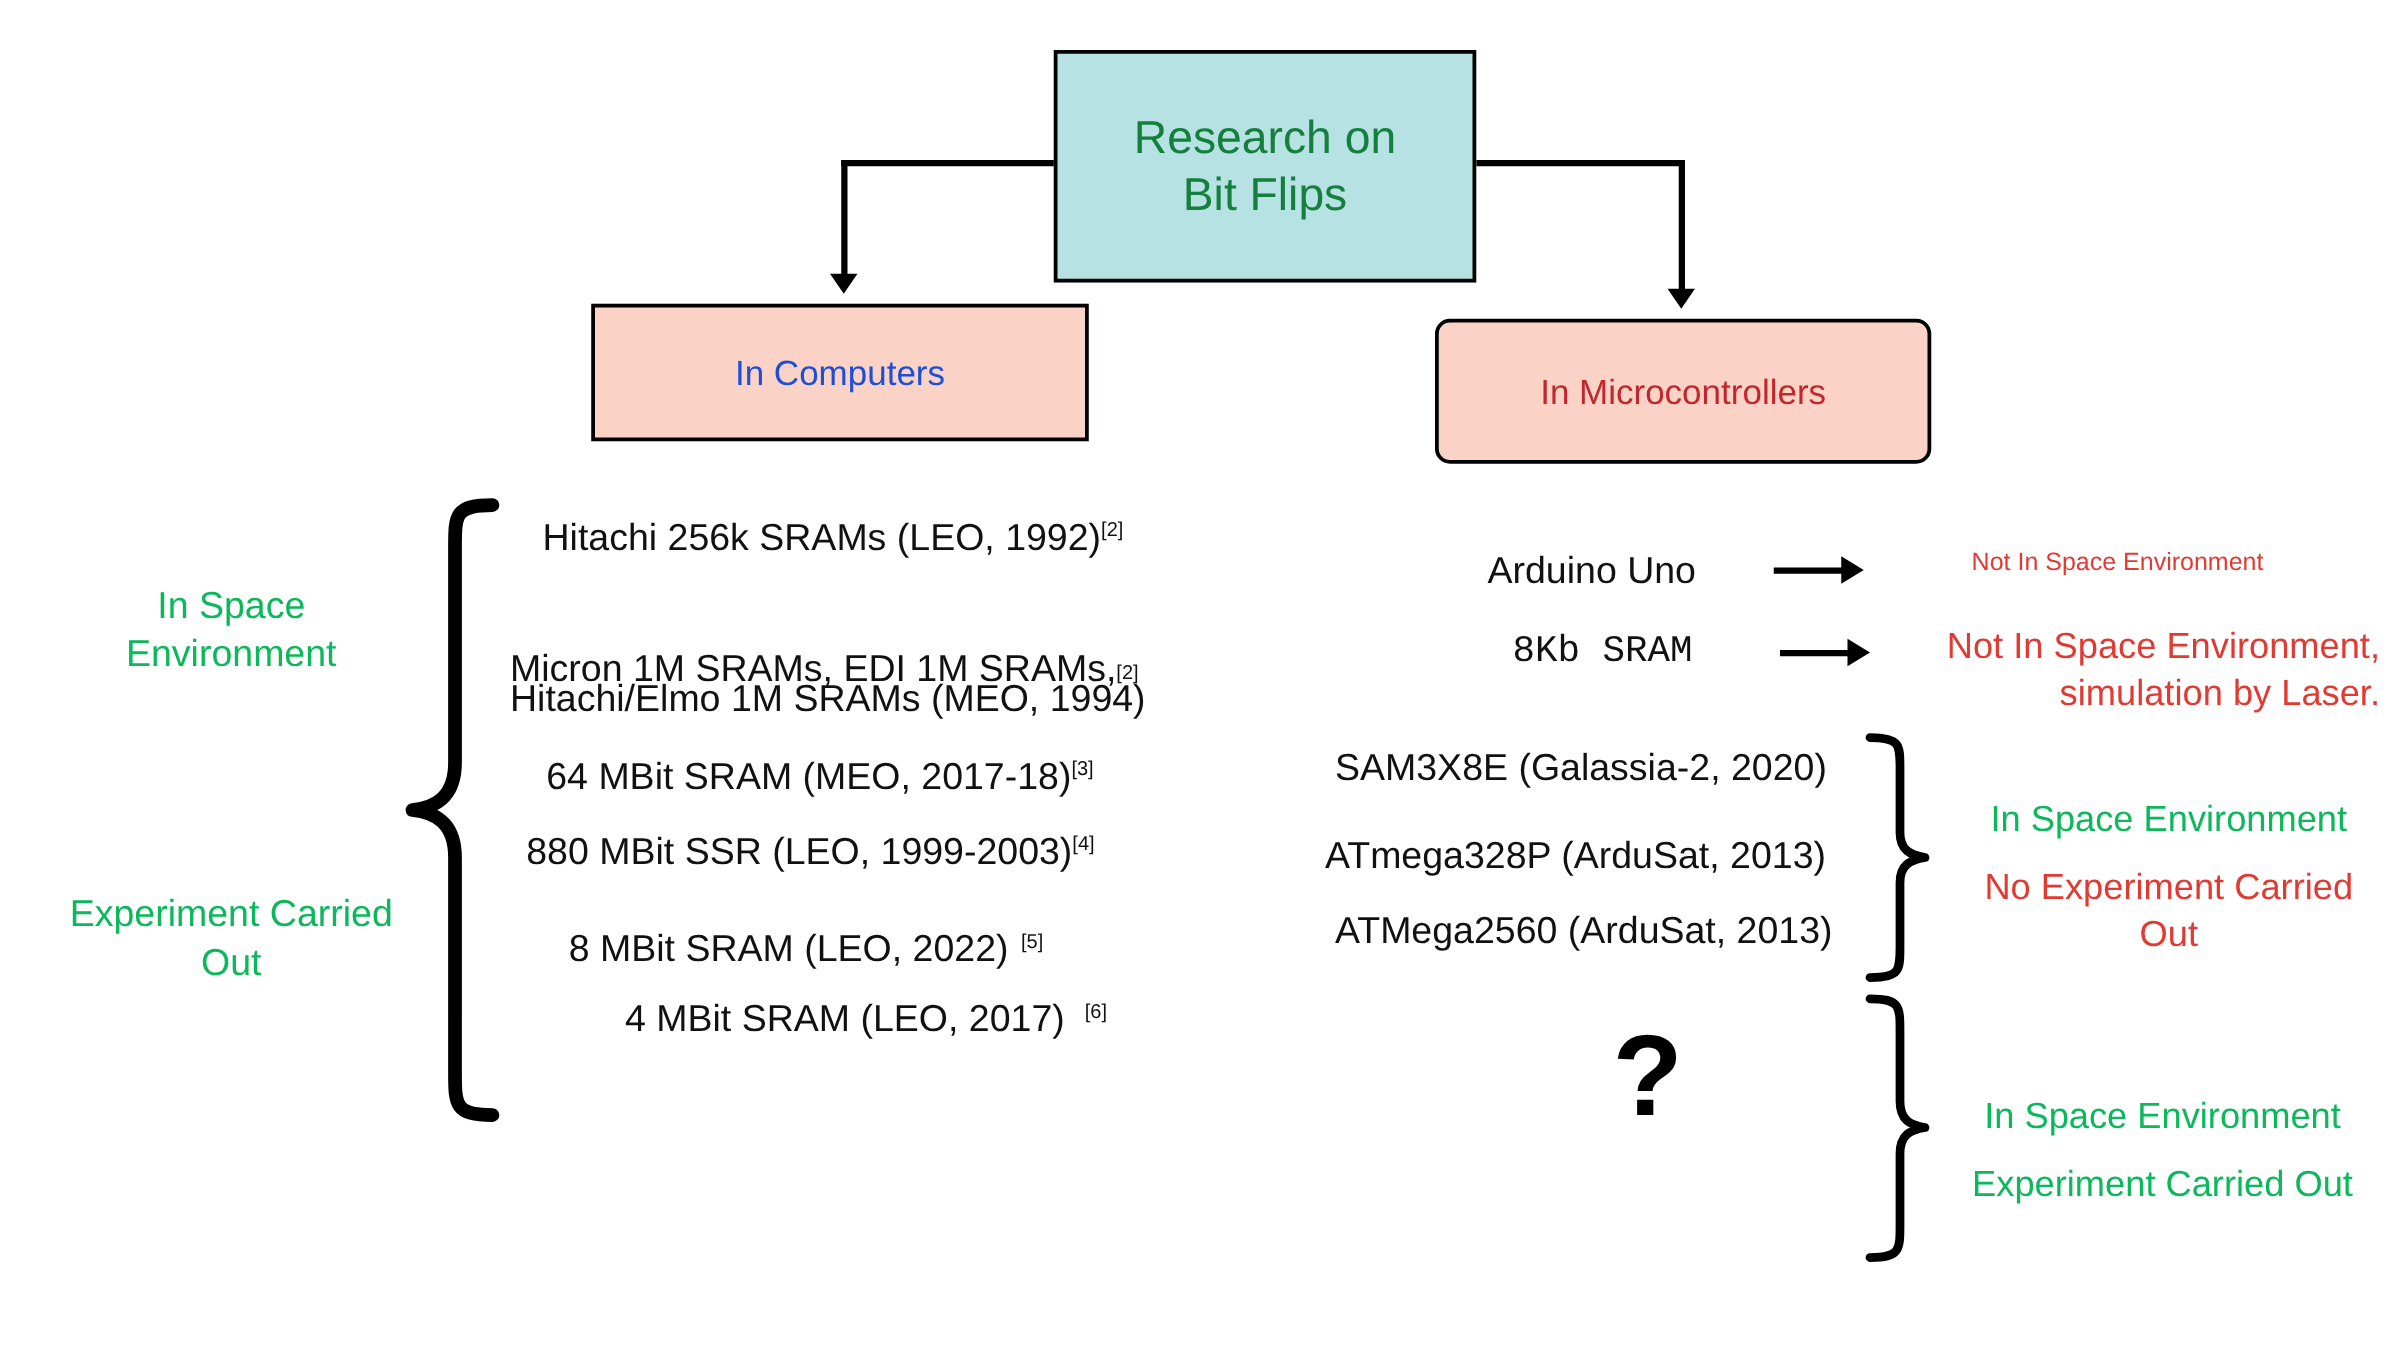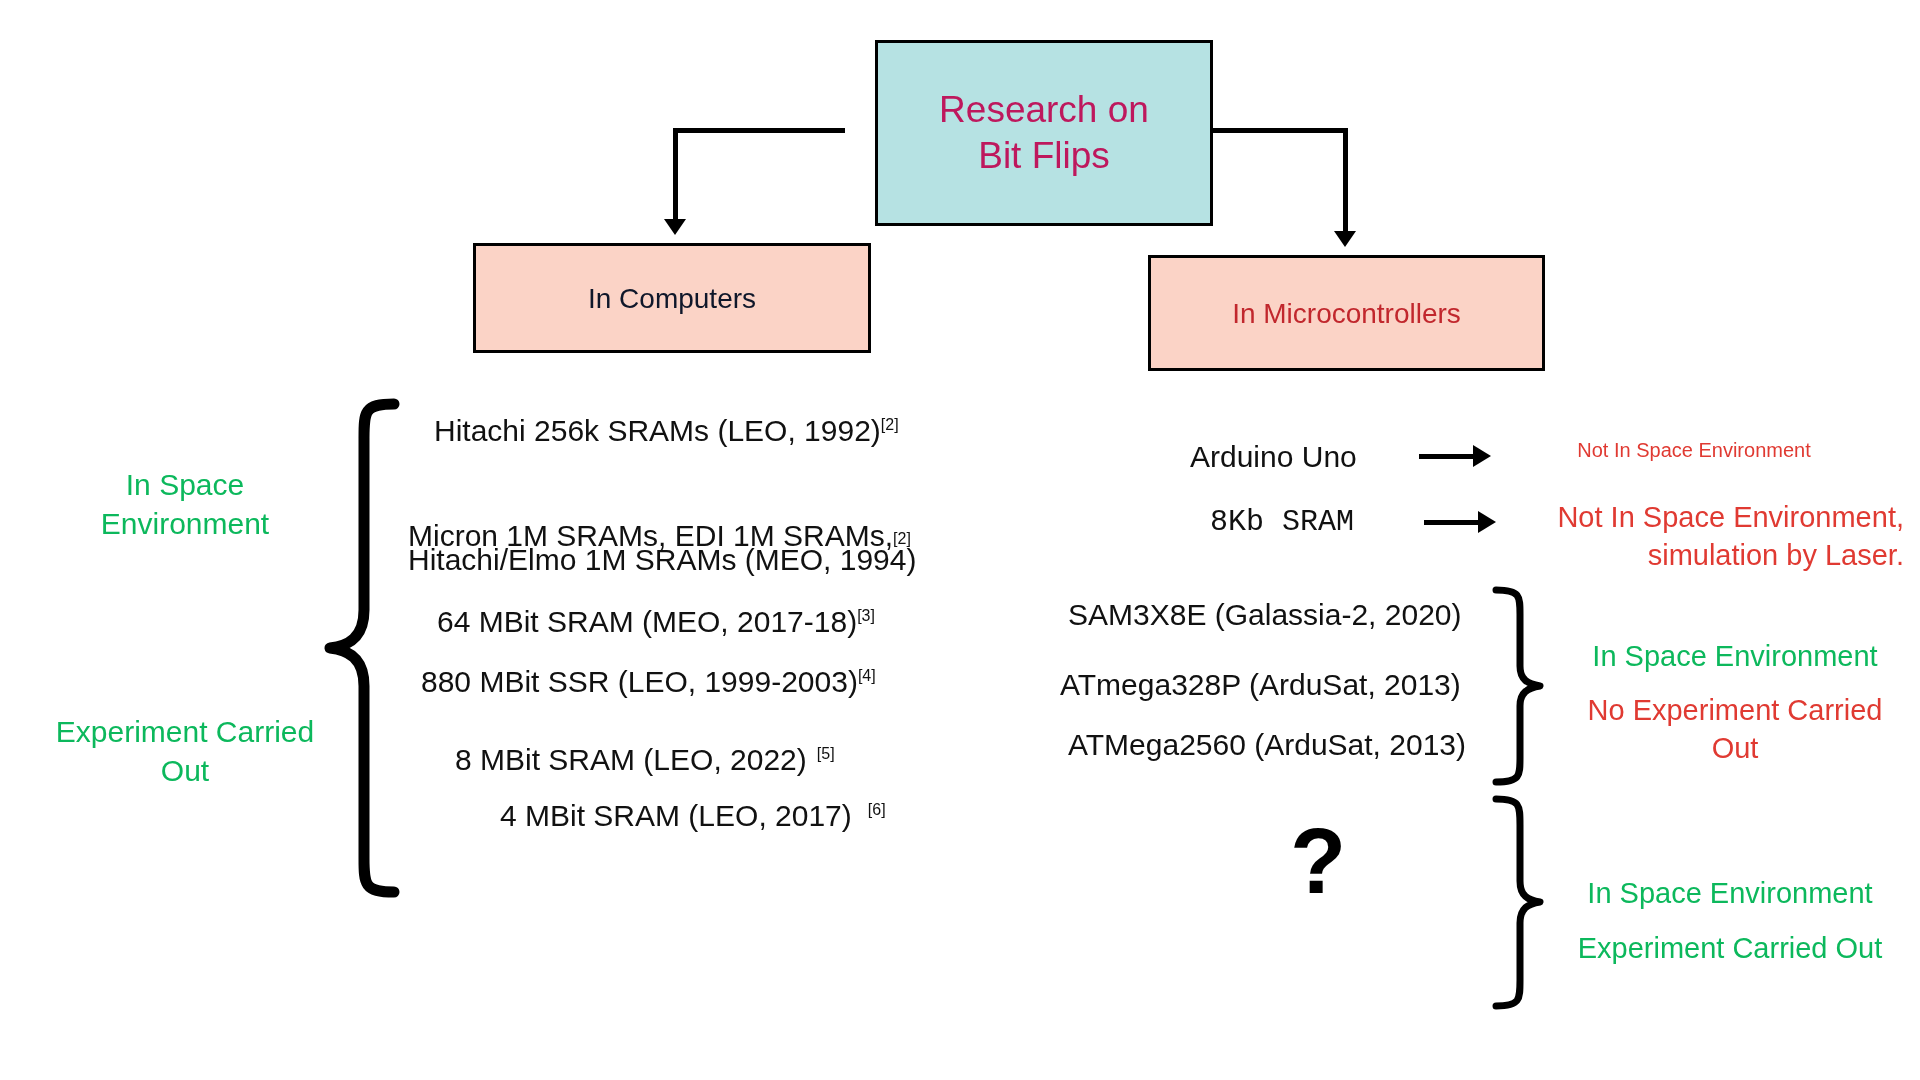--- a/index.html
+++ b/index.html
@@ -28,37 +28,37 @@
     display: flex;
     align-items: center;
     justify-content: center;
     text-align: center;
     line-height: 1.25;
   }
   #root-node {
     left: 843px; top: 40px;
     width: 338px; height: 186px;
     background: #b6e2e3;
-    color: #be185d;
+    color: #15803d;
     font-size: 37px;
-    margin-left: 32px;
   }
   #node-computers {
     left: 473px; top: 243px;
     width: 398px; height: 110px;
     background: #fbd3c6;
-    color: #0f172a;
+    color: #1d4ed8;
     font-size: 28px;
   }
   #node-micro {
     left: 1148px; top: 255px;
     width: 397px; height: 116px;
     background: #fbd3c6;
     color: #c1272d;
     font-size: 28px;
+    border-radius: 12px;
   }
 
   
   .line-h, .line-v {
     position: absolute;
     background: #000000;
   }
   .arrow-head {
     position: absolute;
     width: 0; height: 0;

